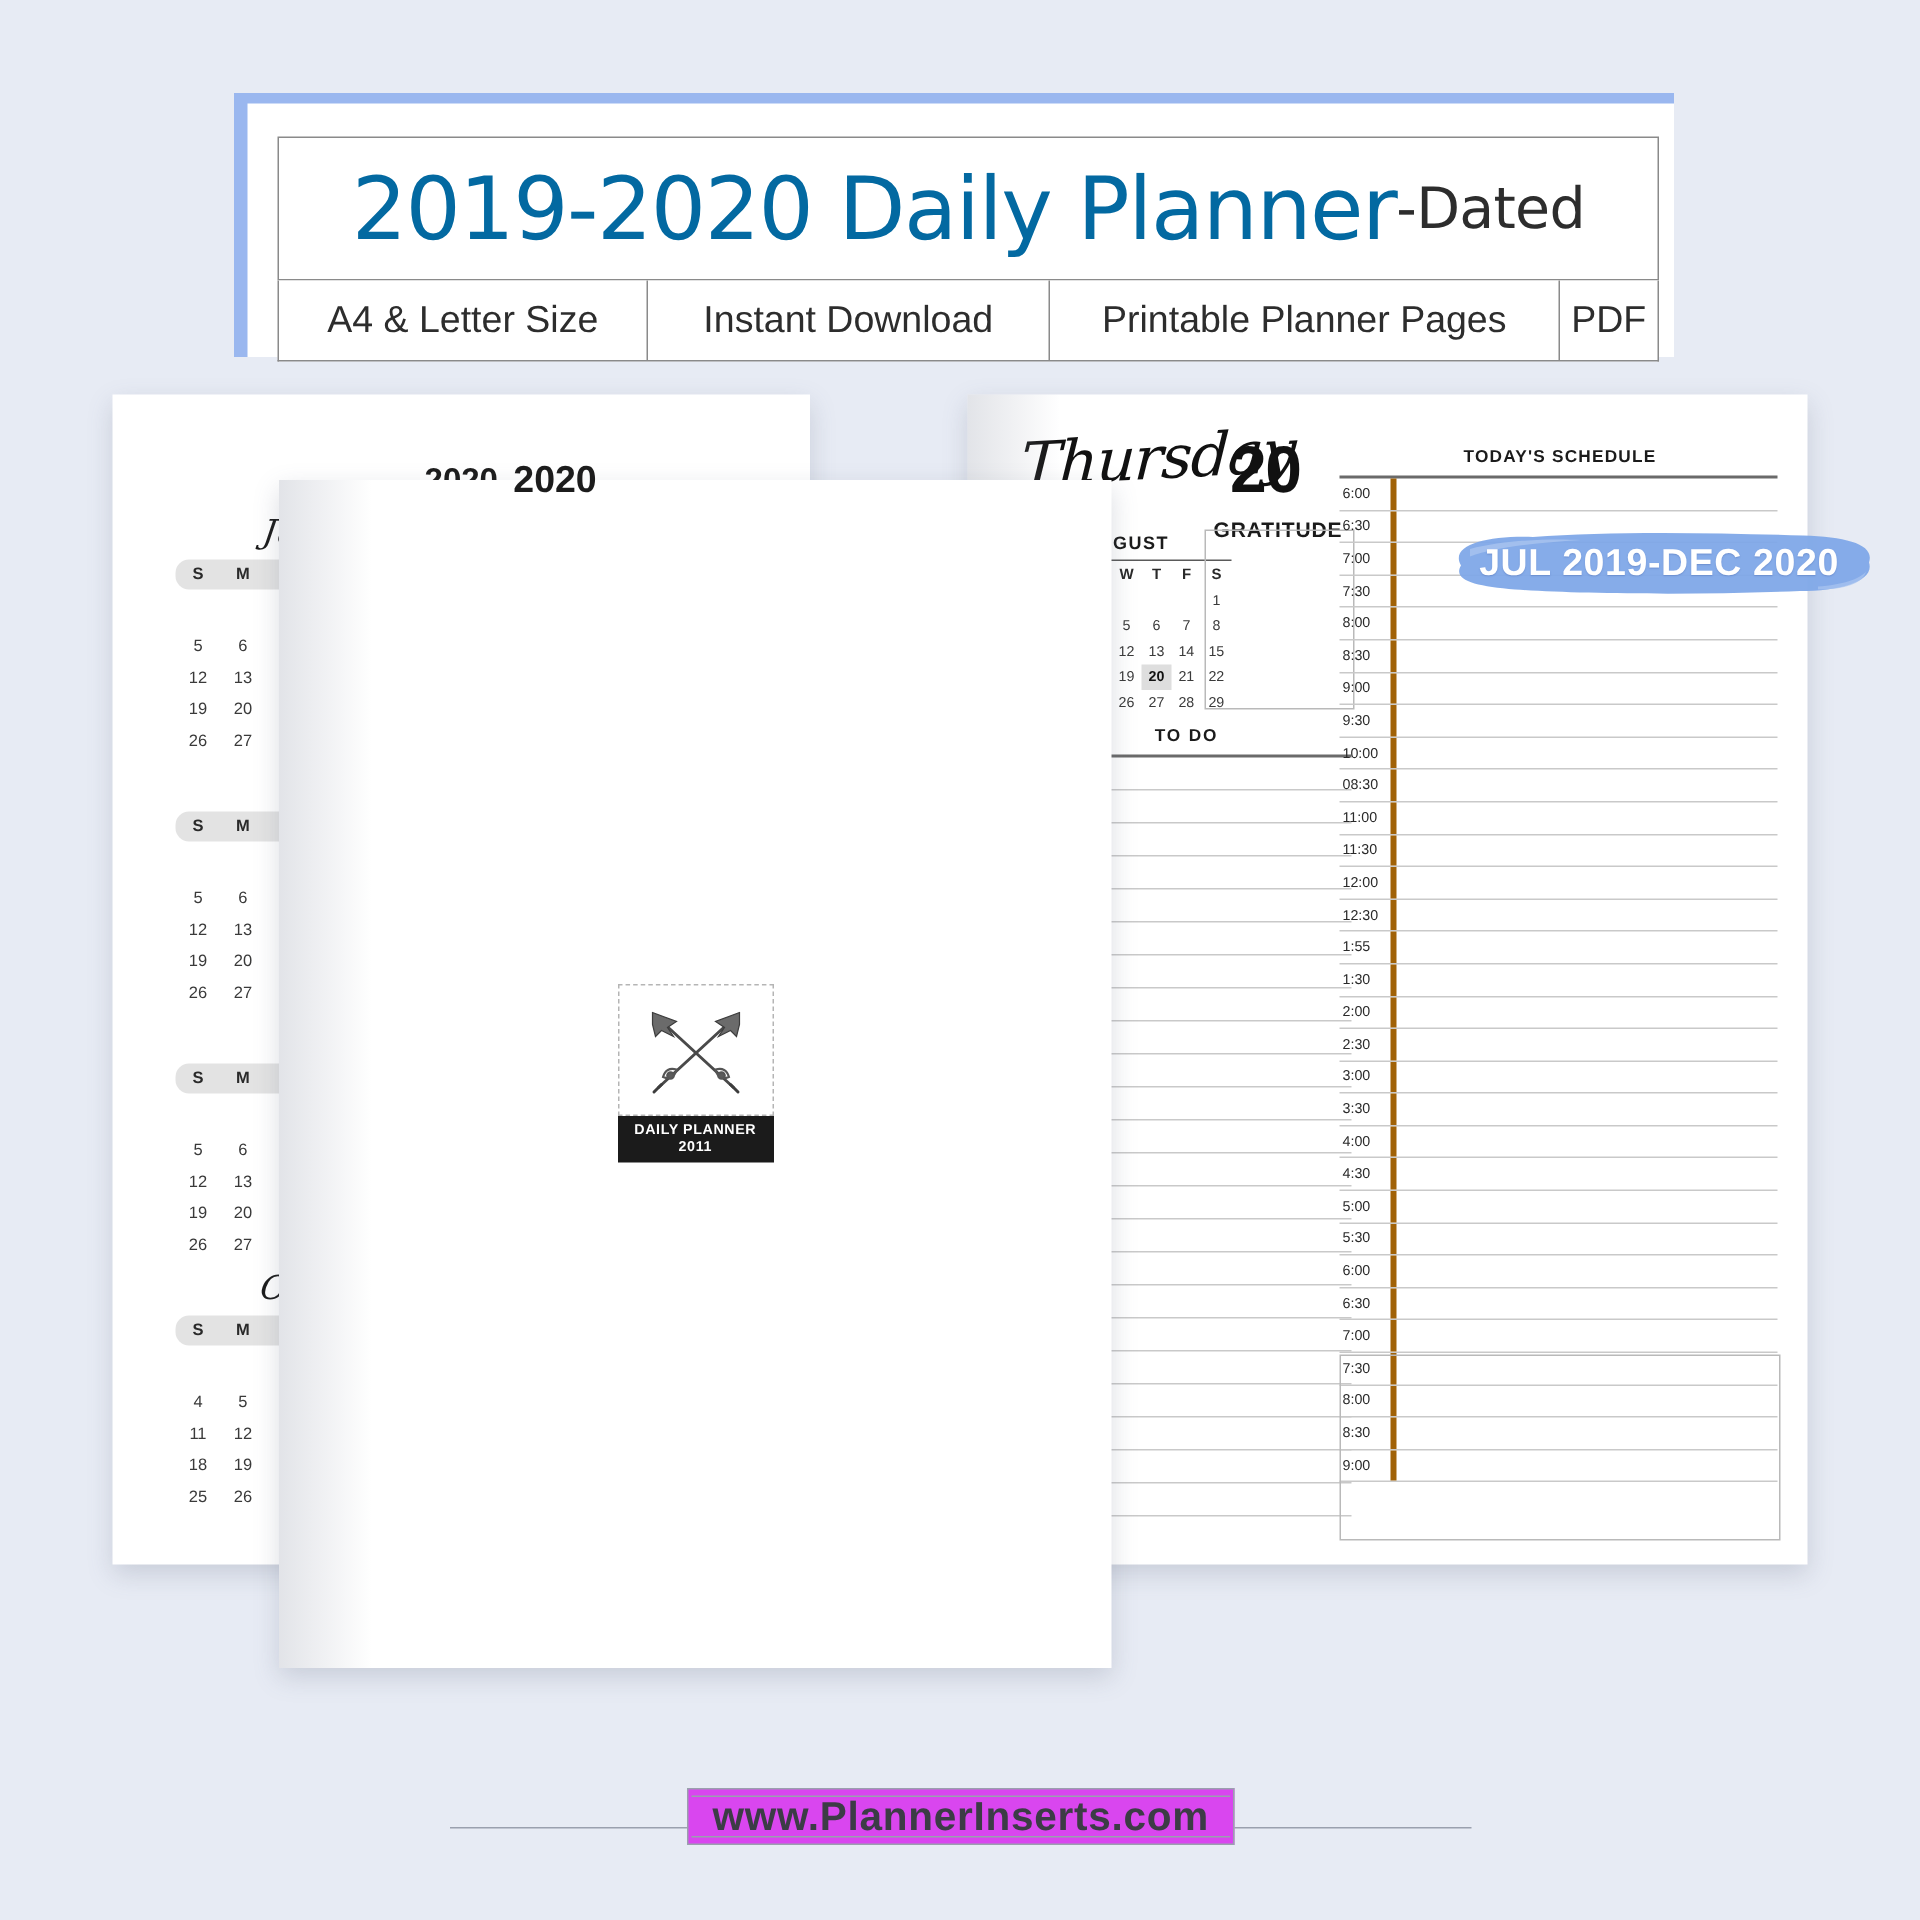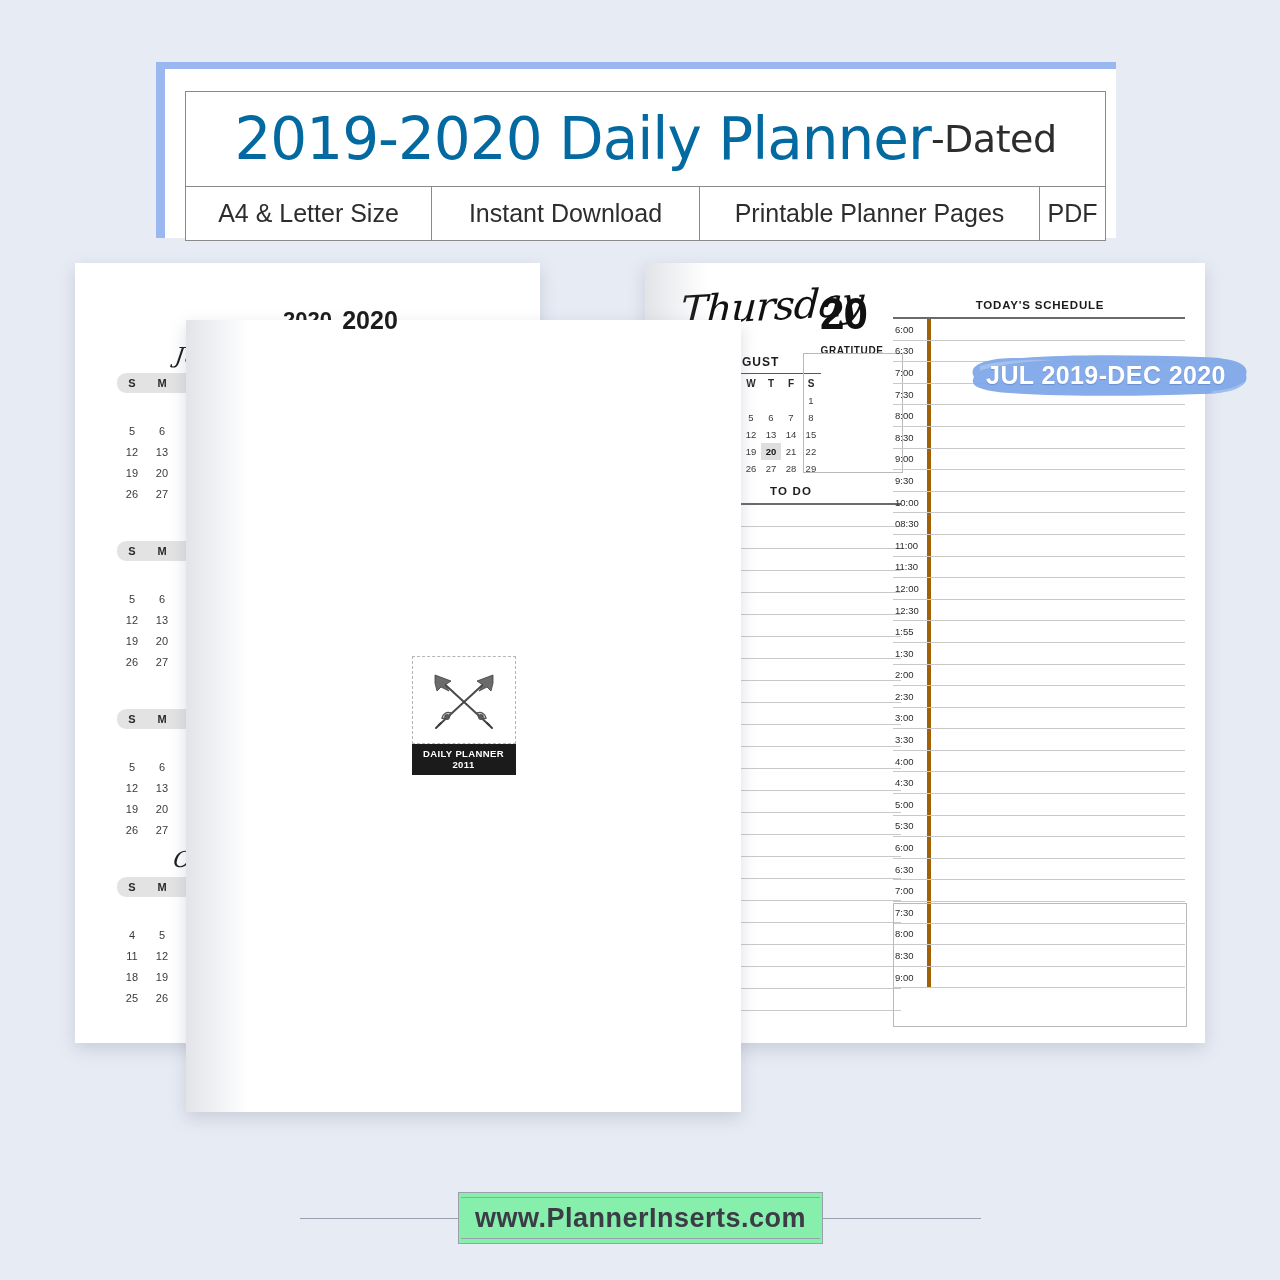--- a/index.html
+++ b/index.html
@@ -136,21 +136,21 @@
     width:14.2857%;text-align:center;font-size:9.5px;color:#3a3a3a;line-height:17px;
   }
   .mini-days span.hl{background:#dedede;font-weight:bold;color:#111;}
 
   .gratitude{
     position:absolute;left:158px;top:90px;width:98px;height:118px;
     border:1px solid #b9b9b9;
   }
   .gratitude-lbl{
     position:absolute;left:158px;top:82px;width:98px;text-align:center;
-    font-size:10px;font-weight:bold;letter-spacing:0.6px;color:#1b1b1b;
+    font-size:14px;font-weight:bold;letter-spacing:0.6px;color:#1b1b1b;
     background:#fff;
   }
 
   .todo-head{
     position:absolute;left:36px;top:222px;width:220px;text-align:center;
     font-size:11.5px;font-weight:bold;letter-spacing:1.2px;color:#1b1b1b;
   }
   .todo-lines{position:absolute;left:36px;top:240px;width:220px;}
   .todo-lines .tl{height:21px;border-bottom:1px solid #c9c9c9;}
   .todo-lines .tl.first{border-top:2px solid #6a6a6a;}
@@ -190,22 +190,22 @@
   .badge-text{
     position:absolute;left:0;top:0;width:288px;height:44px;
     display:flex;align-items:center;justify-content:center;
     color:#ffffff;font-size:25px;font-weight:bold;letter-spacing:0.4px;
     font-family:"Liberation Sans", sans-serif;
     text-shadow:0 1px 1px rgba(60,90,160,0.35);
   }
 
   
   .footer{
-    position:absolute;left:458px;top:1192px;width:365px;height:52px;
-    border:1.6px solid #9aa0ae;background:#86efac;
+    position:absolute;left:458px;top:1192px;width:365px;height:38px;
+    border:1.6px solid #9aa0ae;background:#d946ef;
     box-sizing:border-box;
     display:flex;align-items:center;justify-content:center;
   }
   .footer-inner{
     position:absolute;left:2px;top:4px;right:2px;bottom:4px;
     border-top:1.4px solid #9aa0ae;border-bottom:1.4px solid #9aa0ae;
     display:flex;align-items:center;justify-content:center;
   }
   .footer-text{
     font-size:27px;font-weight:bold;color:#3c3c46;letter-spacing:0.5px;

